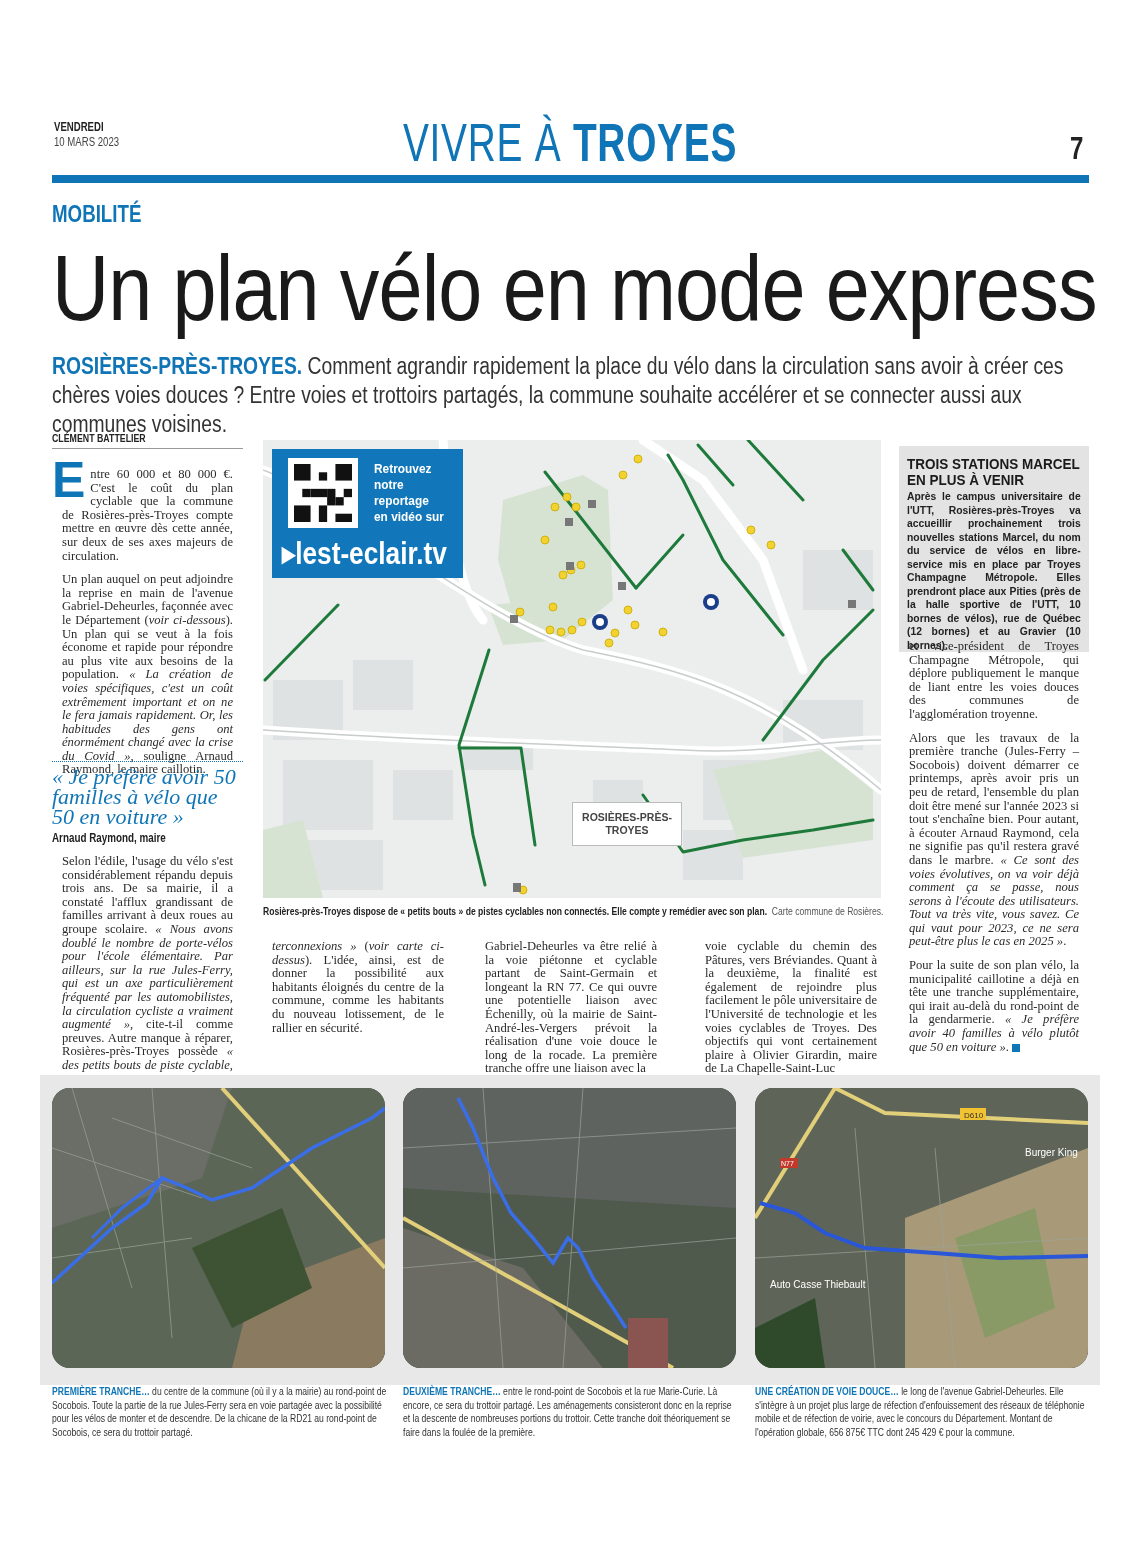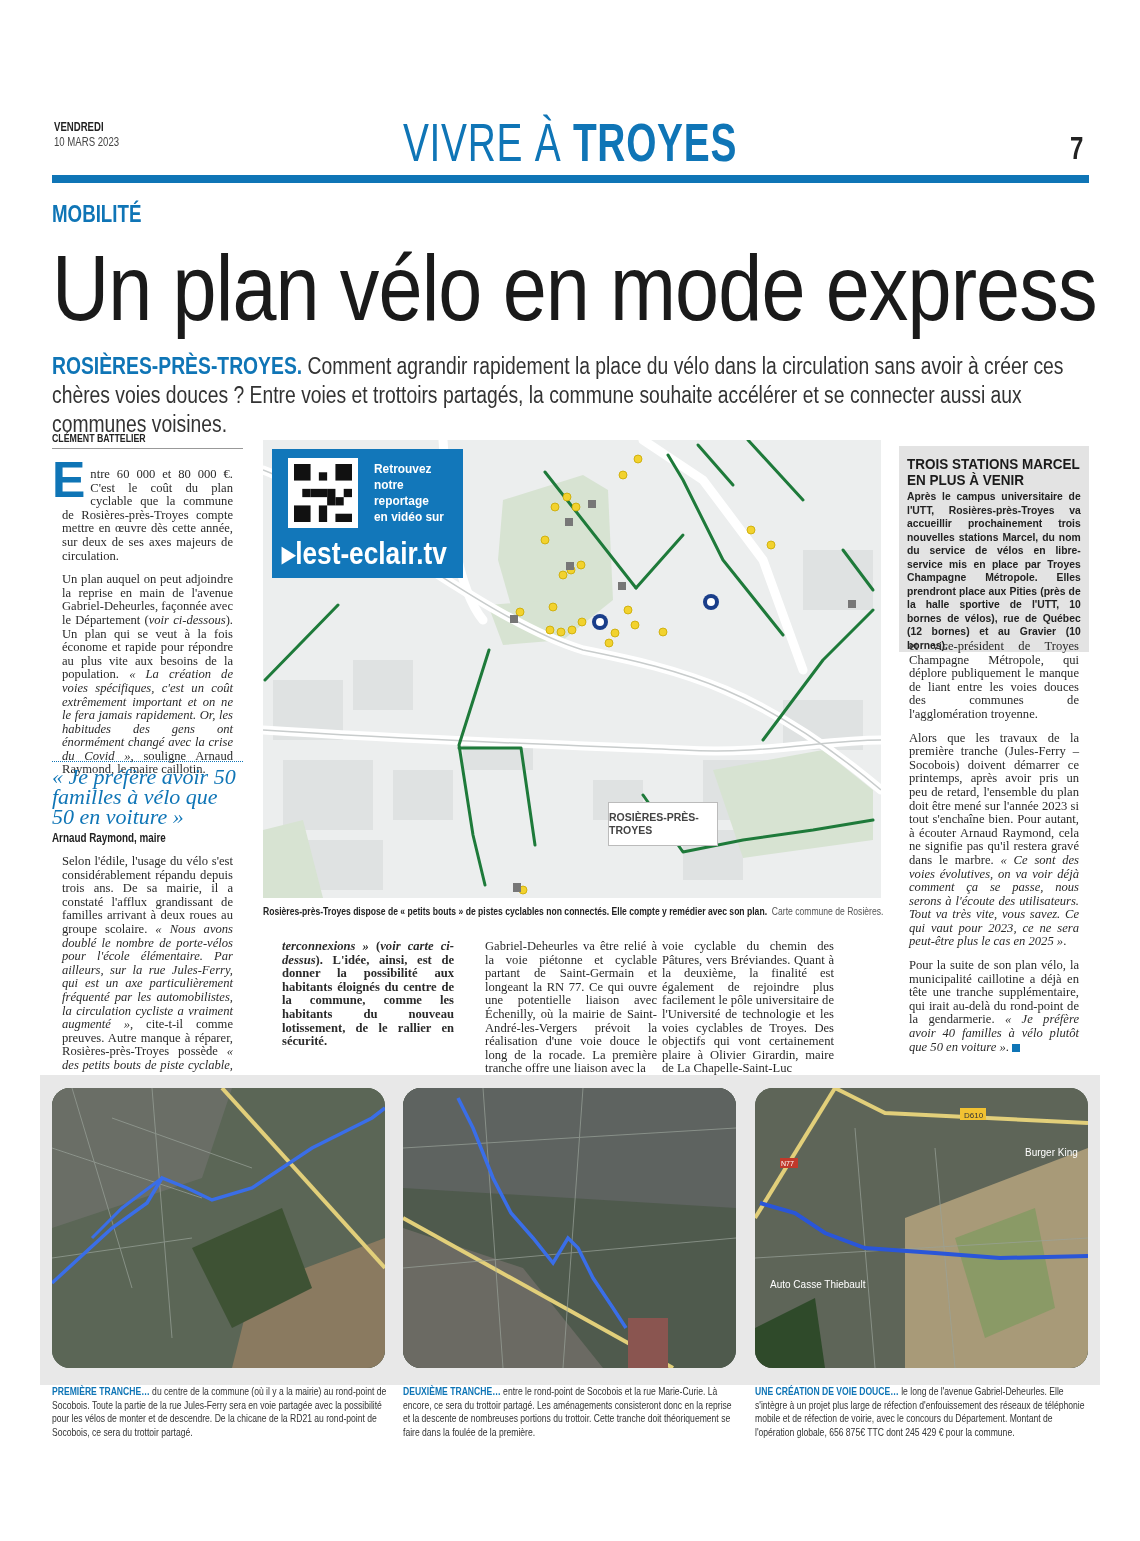--- a/index.html
+++ b/index.html
@@ -31,38 +31,38 @@
   .col { font-size: 12.6px; line-height: 13.6px; text-align: justify; color: #2a2a2a; hyphens: manual; }
   .col p { margin: 10px; }
   .col i { font-style: italic; }
   #col1 { left: 52px; top: 458px; width: 191px; }
   .dropcap { float: left; font-family: "Liberation Sans", sans-serif; font-weight: bold; color: #0f75b6; font-size: 50px; line-height: 40px; margin: 2px 5px 0 0; }
   #col1-rule { left: 52px; top: 761px; width: 191px; border-top: 1px dotted #0f75b6; }
   #pullquote { left: 52px; top: 767px; width: 191px; font-family: "Liberation Serif", serif; font-style: italic; color: #0f75b6; font-size: 22px; line-height: 20px; }
   #pullquote-attr { left: 52px; top: 831px; font-family: "Liberation Sans", sans-serif; font-weight: bold; font-size: 12px; transform: scaleX(0.82); transform-origin: left; }
   #col1b { left: 52px; top: 845px; width: 191px; }
 
-  #col2 { left: 272px; top: 930px; width: 192px; font-weight: bold; }
+  #col2 { left: 262px; top: 930px; width: 192px; }
   #col3 { left: 475px; top: 930px; width: 192px; }
-  #col4 { left: 652px; top: 930px; width: 192px; }
+  #col4 { left: 695px; top: 930px; width: 192px; }
 
   
   #sidebox { left: 899px; top: 446px; width: 190px; height: 206px; background: #e3e3e3; padding: 10px 8px; }
   #sidebox-title { font-family: "Liberation Sans", sans-serif; font-weight: bold; font-size: 15px; line-height: 16px; color: #1a1a1a; transform: scaleX(0.9); transform-origin: left; width: 195px; }
   #sidebox-text { margin-top: 2px; font-family: "Liberation Sans", sans-serif; font-weight: bold; font-size: 11.5px; line-height: 13.5px; text-align: justify; color: #222; transform: scaleX(0.9); transform-origin: left; width: 193px; }
   #col5 { left: 899px; top: 630px; width: 190px; }
 
   
   #map { left: 263px; top: 440px; width: 618px; height: 458px; background: #eceeee; overflow: hidden; }
   #map svg { position: absolute; left: 0; top: 0; }
   #promo { left: 272px; top: 449px; width: 191px; height: 129px; background: #1277ba; }
   #qr { left: 288px; top: 458px; width: 70px; height: 70px; background: #fff; padding: 6px; }
   #promo-text { left: 374px; top: 461px; font-family: "Liberation Sans", sans-serif; font-weight: bold; color: #fff; font-size: 13.5px; line-height: 16px; transform: scaleX(0.88); transform-origin: left; }
   #promo-brand { left: 282px; top: 535px; font-family: "Liberation Sans", sans-serif; font-weight: bold; color: #fff; font-size: 32px; line-height: 36px; transform: scaleX(0.82); transform-origin: left; white-space: nowrap; }
-  #map-label { left: 608px; top: 802px; width: 110px; height: 44px; background: #fff; border: 1px solid #bbb; font-family: "Liberation Sans", sans-serif; font-weight: bold; font-size: 10.5px; line-height: 13px; color: #444; text-align: left; padding-top: 8px; }
+  #map-label { left: 572px; top: 802px; width: 110px; height: 44px; background: #fff; border: 1px solid #bbb; font-family: "Liberation Sans", sans-serif; font-weight: bold; font-size: 10.5px; line-height: 13px; color: #444; text-align: center; padding-top: 8px; }
 
   #map-caption { left: 263px; top: 905px; width: 700px; font-family: "Liberation Sans", sans-serif; font-size: 11px; transform: scaleX(0.78); transform-origin: left; white-space: nowrap; }
   #map-caption b { font-weight: bold; }
   #map-caption span.credit { color: #555; }
 
   
   #photo-band { left: 40px; top: 1075px; width: 1060px; height: 310px; background: #e8e8e8; }
   .photo { position: absolute; top: 1088px; height: 280px; width: 333px; background: #4c5a4a; overflow: hidden; border-radius: 18px; }
   #photo1 { left: 52px; }
   #photo2 { left: 403px; }

